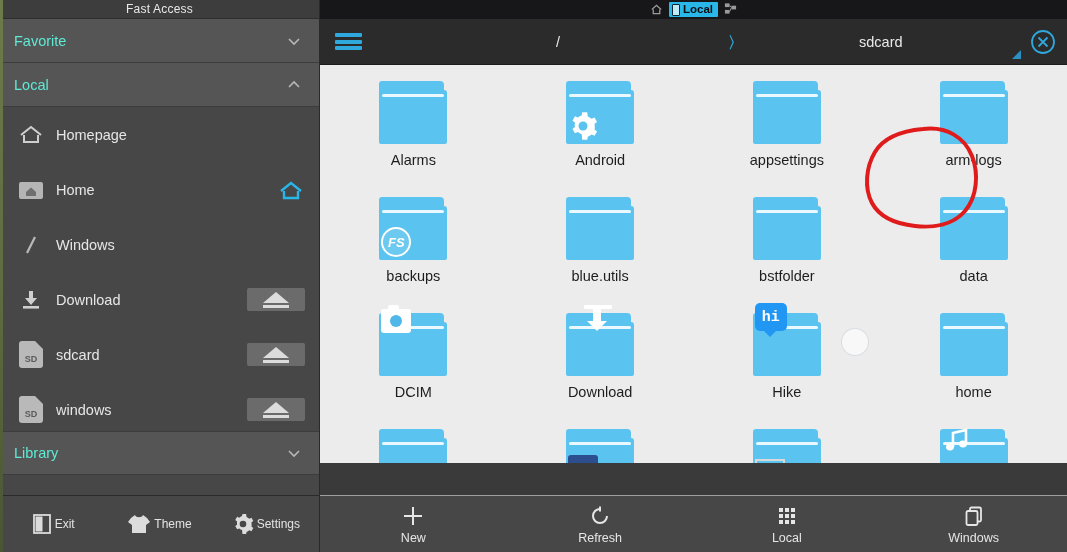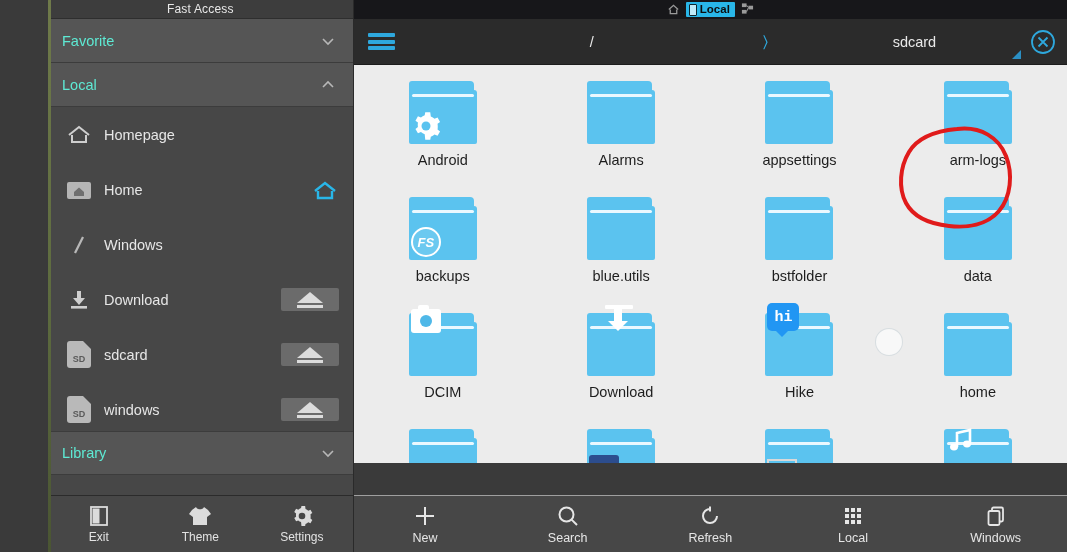--- a/index.html
+++ b/index.html
@@ -2,21 +2,21 @@
 <html><head>
 <meta charset="utf-8">
 <style>
   * { box-sizing: border-box; margin: 0; padding: 0; }
   html, body {
     width: 1067px; height: 552px;
     overflow: hidden;
     font-family: "Liberation Sans", sans-serif;
     background: #3a3a3a;
   }
-  #app { position: relative; width: 1067px; height: 552px; display: flex; padding-left: 48px; }
+  #app { position: relative; width: 1067px; height: 552px; display: flex; }
 
   
   #sidebar {
     width: 320px; height: 552px;
     background: #474747;
     position: relative;
     border-right: 1px solid #2a2a2a;
     display: flex; flex-direction: column;
   }
   #sidebar::before {
@@ -77,21 +77,21 @@
   .sdchip::before{
     content:"";position:absolute;top:0;right:0;
     border-top:8px solid #474747;border-left:8px solid transparent;
   }
 
   .sb-bottombar {
     height:57px; background:#474747; border-top:1px solid #2b2b2b;
     display:flex; align-items:center; flex:0 0 auto;
   }
   .sb-btn {
-    flex:1 1 0; display:flex; flex-direction:column;
+    flex:1 1 0; display:flex; flex-direction:row;
     align-items:center; justify-content:center; gap:3px;
     color:#e3e3e3; font-size:12px;
   }
   .sb-btn .bico{height:22px;display:flex;align-items:center;justify-content:center;}
 
   
   #main { width:747px; height:552px; display:flex; flex-direction:column; position:relative; }
 
   .statusbar {
     height:19px; background:#17171a; display:flex; align-items:center; justify-content:center;
@@ -434,37 +434,37 @@
     </div>
 
     <div class="filearea">
       <div class="grid">
 
         <div class="cell">
           <div class="folder">
             <div class="tab"></div>
               <div class="body"></div>
               <div class="crease"></div>
+          </div>
+          <div class="fname">Alarms</div>
+        </div>
+
+        <div class="cell">
+          <div class="folder">
+            <div class="tab"></div>
+              <div class="body"></div>
+              <div class="crease"></div>
             <span class="badge gear-badge">
               <svg width="30" height="30" viewBox="0 0 24 24">
                 <path fill="#ffffff" d="M12 8a4 4 0 100 8 4 4 0 000-8zm9.4 4c0-.6-.06-1.2-.16-1.8l2-1.5-2-3.5-2.4 1a7.6 7.6 0 00-3-1.8L15.4 1h-4l-.44 2.4a7.6 7.6 0 00-3 1.8l-2.4-1-2 3.5 2 1.5c-.1.6-.16 1.2-.16 1.8s.06 1.2.16 1.8l-2 1.5 2 3.5 2.4-1a7.6 7.6 0 003 1.8L11.4 23h4l.44-2.4a7.6 7.6 0 003-1.8l2.4 1 2-3.5-2-1.5c.1-.6.16-1.2.16-1.8z"></path>
                 <circle cx="12" cy="12" r="3.6" fill="#5bc3ef"></circle>
               </svg>
             </span>
           </div>
           <div class="fname">Android</div>
-        </div>
-
-        <div class="cell">
-          <div class="folder">
-            <div class="tab"></div>
-              <div class="body"></div>
-              <div class="crease"></div>
-          </div>
-          <div class="fname">Alarms</div>
         </div>
 
         <div class="cell">
           <div class="folder">
             <div class="tab"></div>
               <div class="body"></div>
               <div class="crease"></div>
           </div>
           <div class="fname">appsettings</div>
         </div>
@@ -616,29 +616,20 @@
         <span class="mico">
           <svg width="24" height="24" viewBox="0 0 24 24">
             <path d="M12 3 L12 21 M3 12 L21 12" stroke="#e6e6e6" stroke-width="2"></path>
           </svg>
         </span>
         <span>New</span>
       </div>
       <div class="mb-btn">
         <span class="mico">
           <svg width="24" height="24" viewBox="0 0 24 24">
-            <circle cx="10.5" cy="10.5" r="7" stroke="#e6e6e6" stroke-width="2" fill="none"></circle>
-            <path d="M15.6 15.6 L21 21" stroke="#e6e6e6" stroke-width="2"></path>
-          </svg>
-        </span>
-        <span>Search</span>
-      </div>
-      <div class="mb-btn">
-        <span class="mico">
-          <svg width="24" height="24" viewBox="0 0 24 24">
             <path d="M19 12 A7 7 0 11 12 5" stroke="#e6e6e6" stroke-width="2" fill="none"></path>
             <path d="M12 2.5 L12 7.5" stroke="#e6e6e6" stroke-width="2"></path>
           </svg>
         </span>
         <span>Refresh</span>
       </div>
       <div class="mb-btn">
         <span class="mico">
           <span class="dotgrid">
               <i></i>

